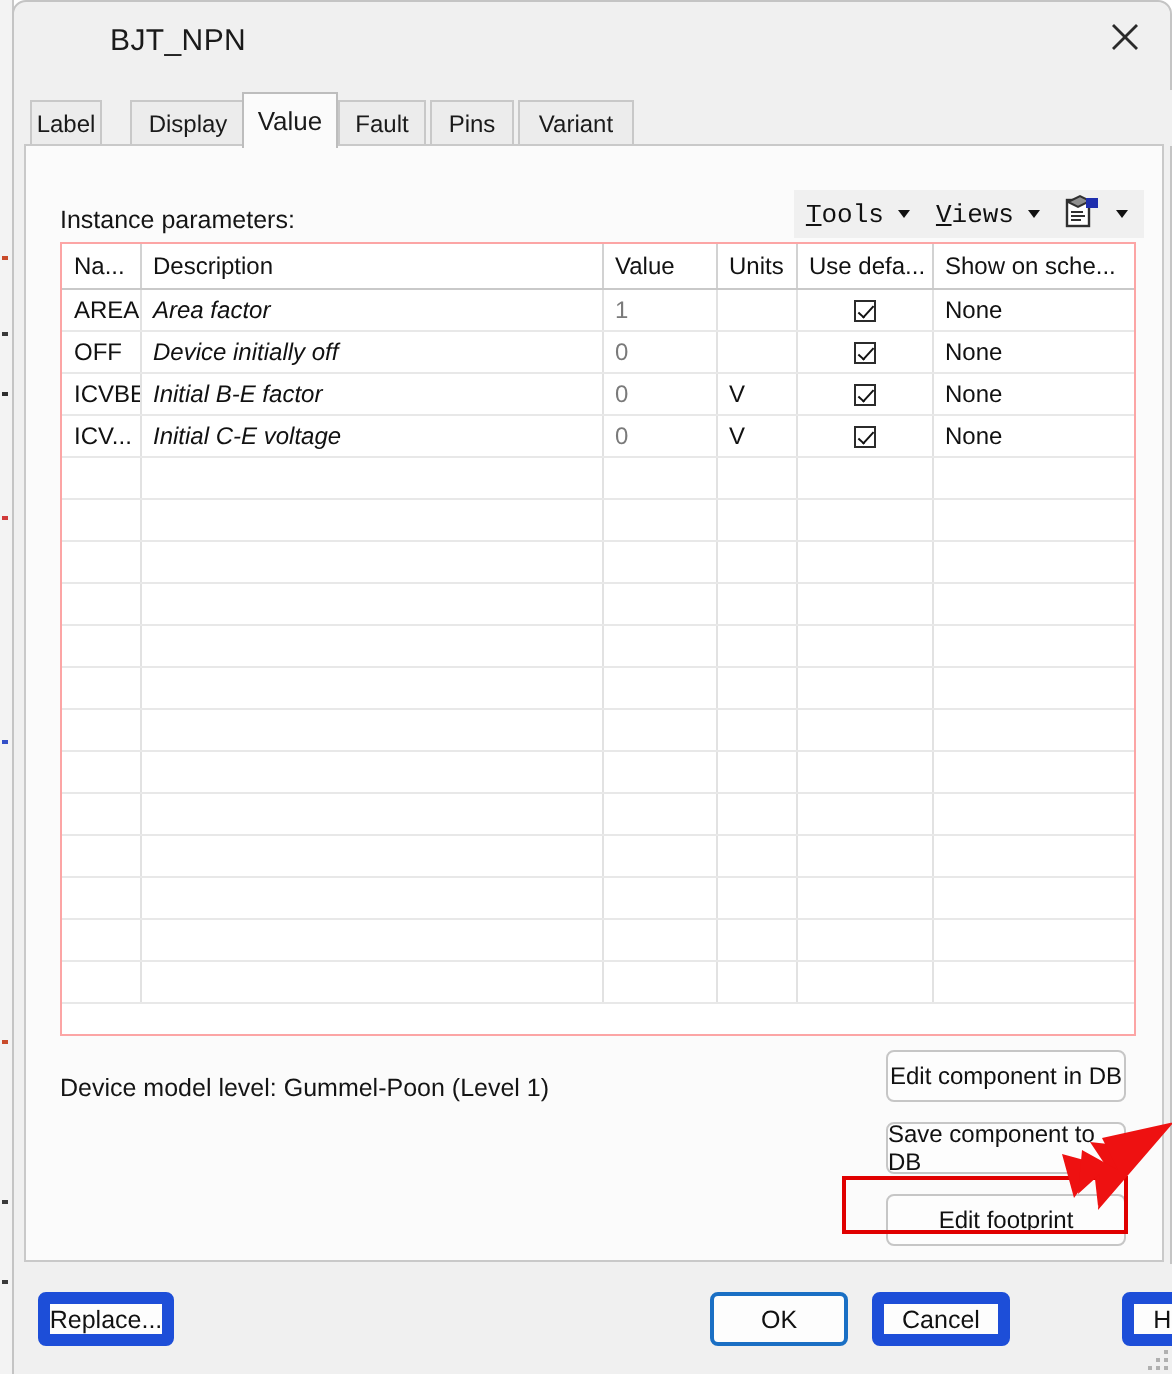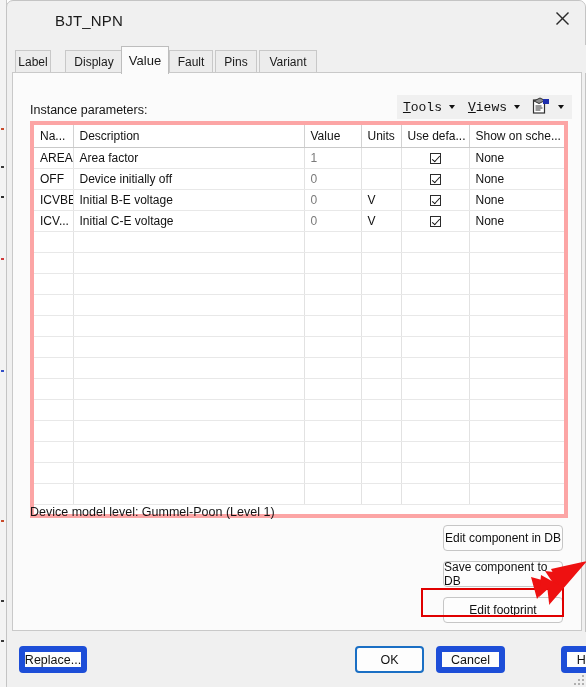--- a/index.html
+++ b/index.html
@@ -168,21 +168,21 @@
   }
 
   
   .grid-wrap {
     position: absolute;
     left: 17px;
     top: 48px;
     width: 538px;
     height: 397px;
     background: #ffffff;
-    border: 4px solid #fca5a5;
+    border: 1px solid #fca5a5;
     box-sizing: border-box;
     overflow: hidden;
   }
   table.grid {
     border-collapse: collapse;
     width: 100%;
     table-layout: fixed;
     font-size: 12px;
   }
   table.grid th, table.grid td {
@@ -196,21 +196,21 @@
     white-space: nowrap;
   }
   table.grid thead th {
     height: 22px;
     border-bottom: 1px solid #c9c9c9;
     border-right: 1px solid #d2d2d2;
     color: #121212;
     background: #ffffff;
   }
   table.grid td.name { color: #111; }
-  table.grid td.desc { color: #111; }
+  table.grid td.desc { color: #111; font-style: italic; }
   table.grid td.value { color: #7a7a7a; }
   table.grid td.units { color: #111; }
   table.grid td.chk { text-align: center; padding: 0; }
   table.grid td.show { color: #111; }
   table.grid tr.empty td { height: 20px; }
 
   .cb {
     display: inline-block;
     width: 11px; height: 11px;
     border: 1px solid #2b2b2b;
@@ -226,21 +226,21 @@
     width: 3px; height: 7px;
     border: solid #111;
     border-width: 0 1.6px 1.6px 0;
     transform: rotate(42deg);
   }
 
   
   .model-level {
     position: absolute;
     left: 17px;
-    top: 432px;
+    top: 464px;
     font-size: 12.5px;
     color: #141414;
   }
 
   .side-btn {
     position: absolute;
     right: 18px;
     width: 120px;
     height: 26px;
     box-sizing: border-box;
@@ -418,21 +418,21 @@
             <tr>
               <td class="name">OFF</td>
               <td class="desc">Device initially off</td>
               <td class="value">0</td>
               <td class="units"></td>
               <td class="chk"><span class="cb"></span></td>
               <td class="show">None</td>
             </tr>
             <tr>
               <td class="name">ICVBE</td>
-              <td class="desc">Initial B-E voltage</td>
+              <td class="desc">Initial B-E factor</td>
               <td class="value">0</td>
               <td class="units">V</td>
               <td class="chk"><span class="cb"></span></td>
               <td class="show">None</td>
             </tr>
             <tr>
               <td class="name">ICV...</td>
               <td class="desc">Initial C-E voltage</td>
               <td class="value">0</td>
               <td class="units">V</td>

